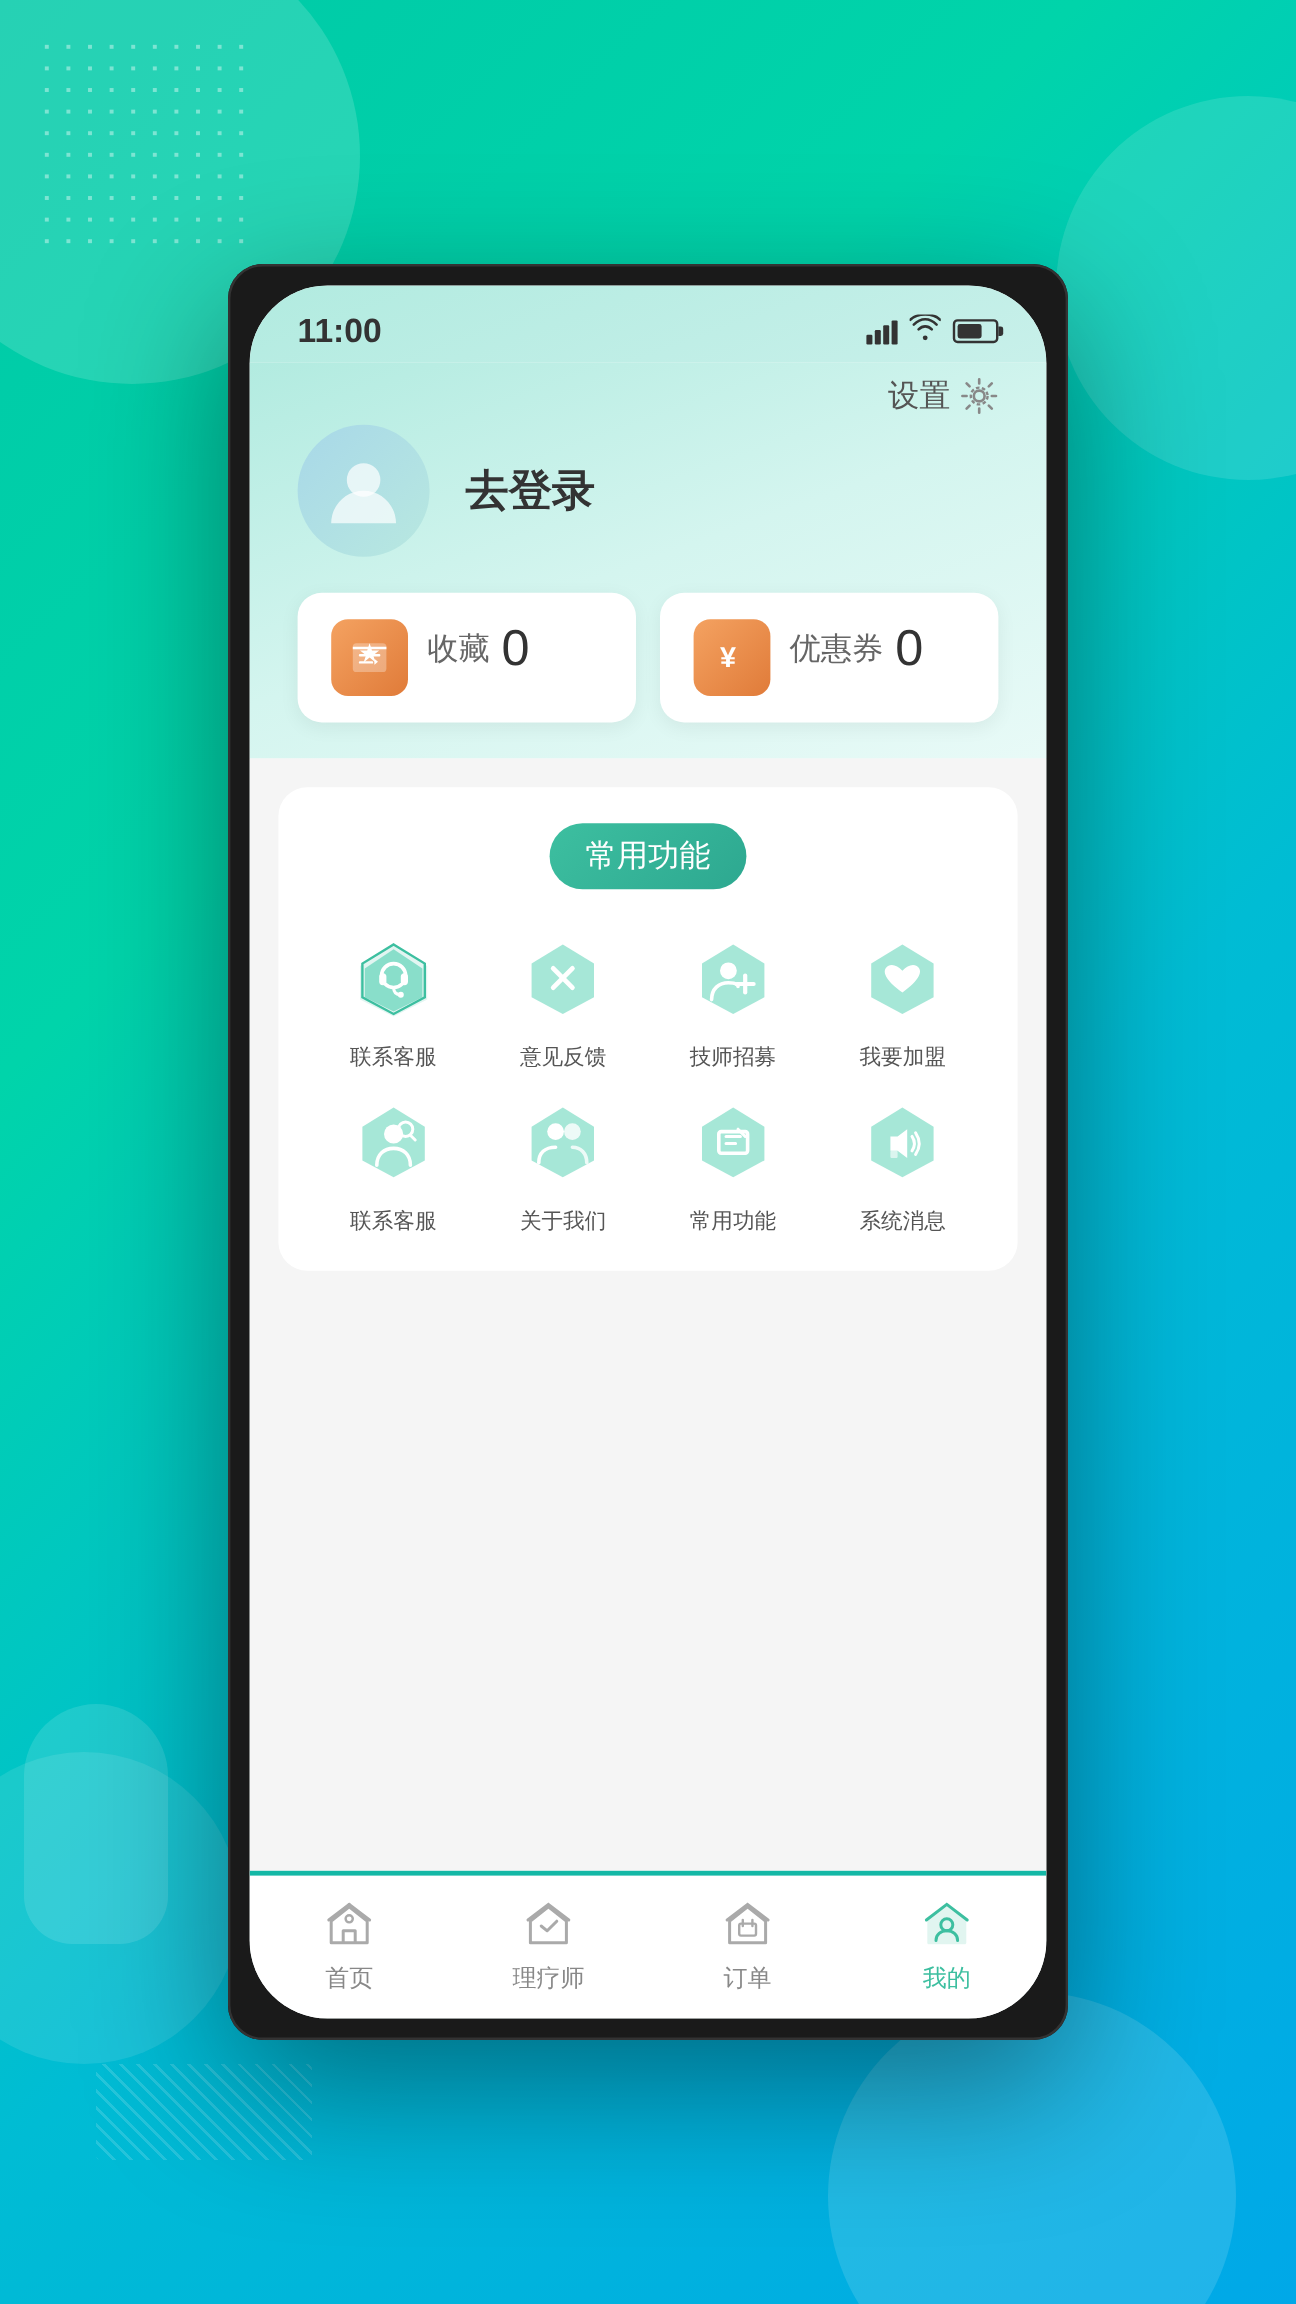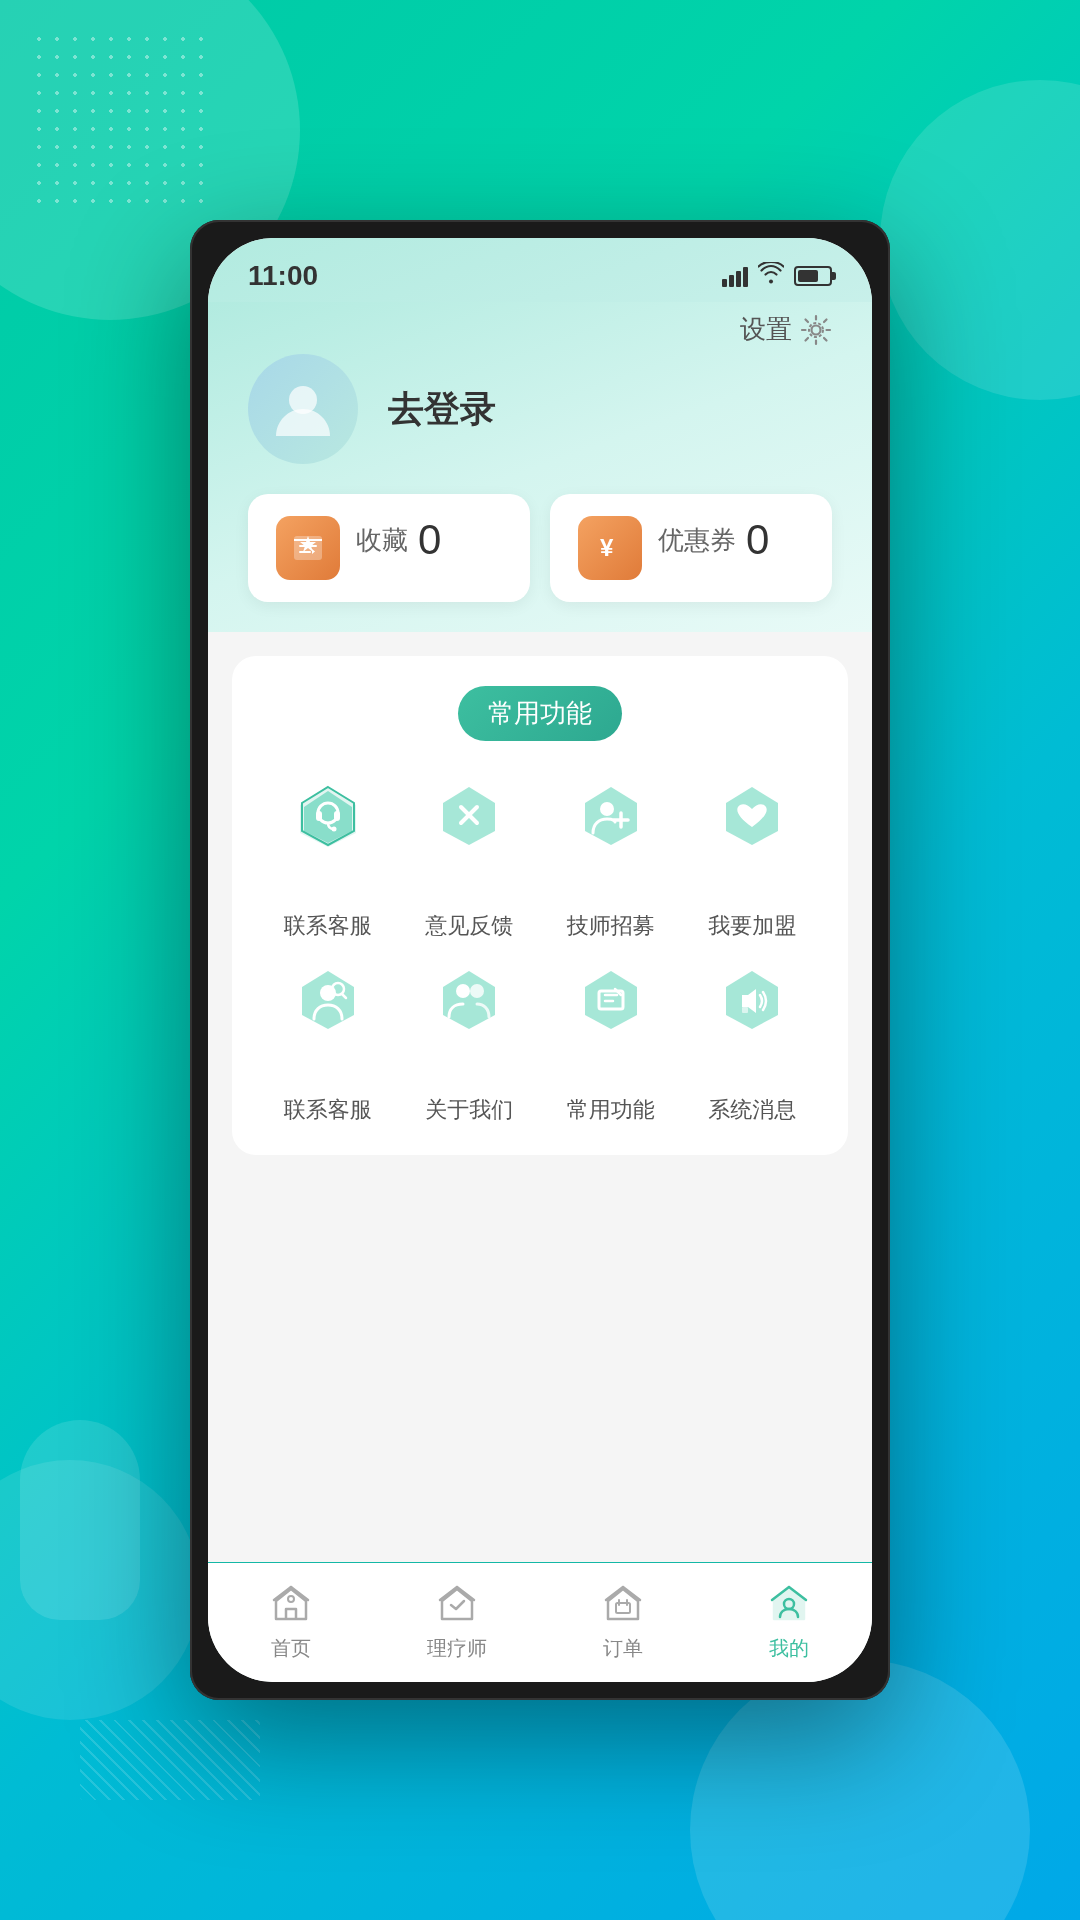--- a/index.html
+++ b/index.html
@@ -298,31 +298,30 @@
       cursor: pointer;
     }
     .function-icon-wrap {
       width: 80px;
       height: 80px;
       display: flex;
       align-items: center;
       justify-content: center;
     }
     .function-label {
-      font-size: 22px;
+      font-size: 18px;
       color: #555;
       text-align: center;
-      margin-top: 42px;
     }
 
     
     .bottom-nav {
       display: flex;
       background: white;
-      border-top: 1px solid #14b8a6;
+      border-top: 4px solid #14b8a6;
       padding: 16px 0 20px;
       flex-shrink: 0;
     }
     .nav-item {
       flex: 1;
       display: flex;
       flex-direction: column;
       align-items: center;
       gap: 6px;
       cursor: pointer;

